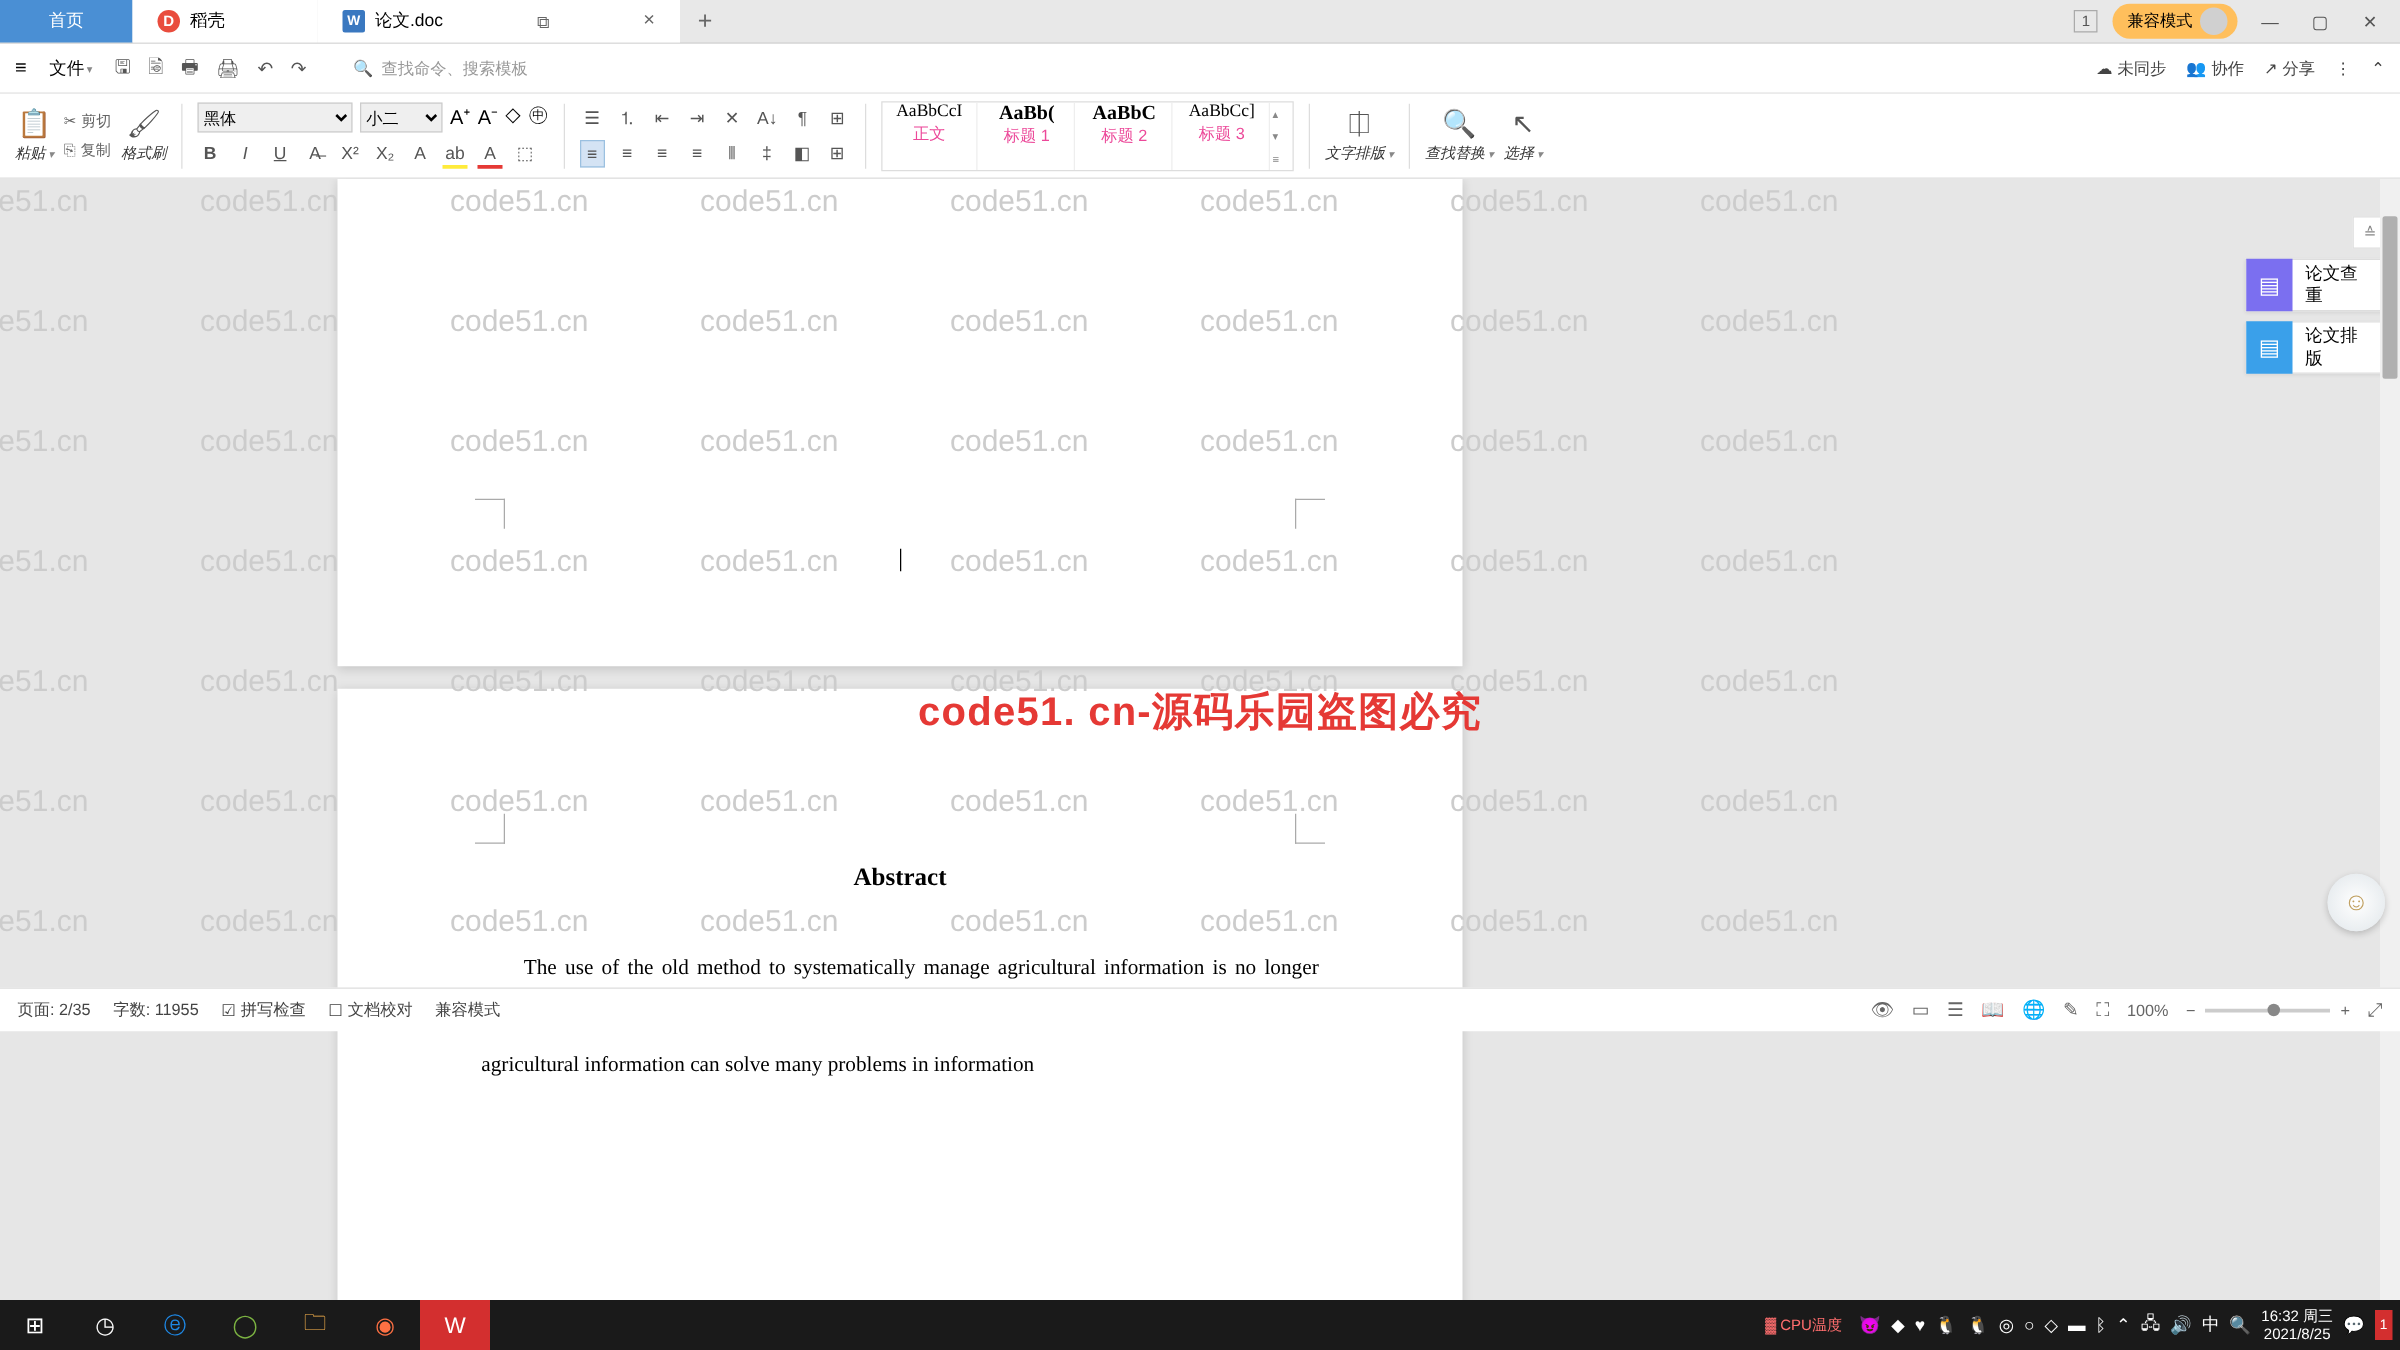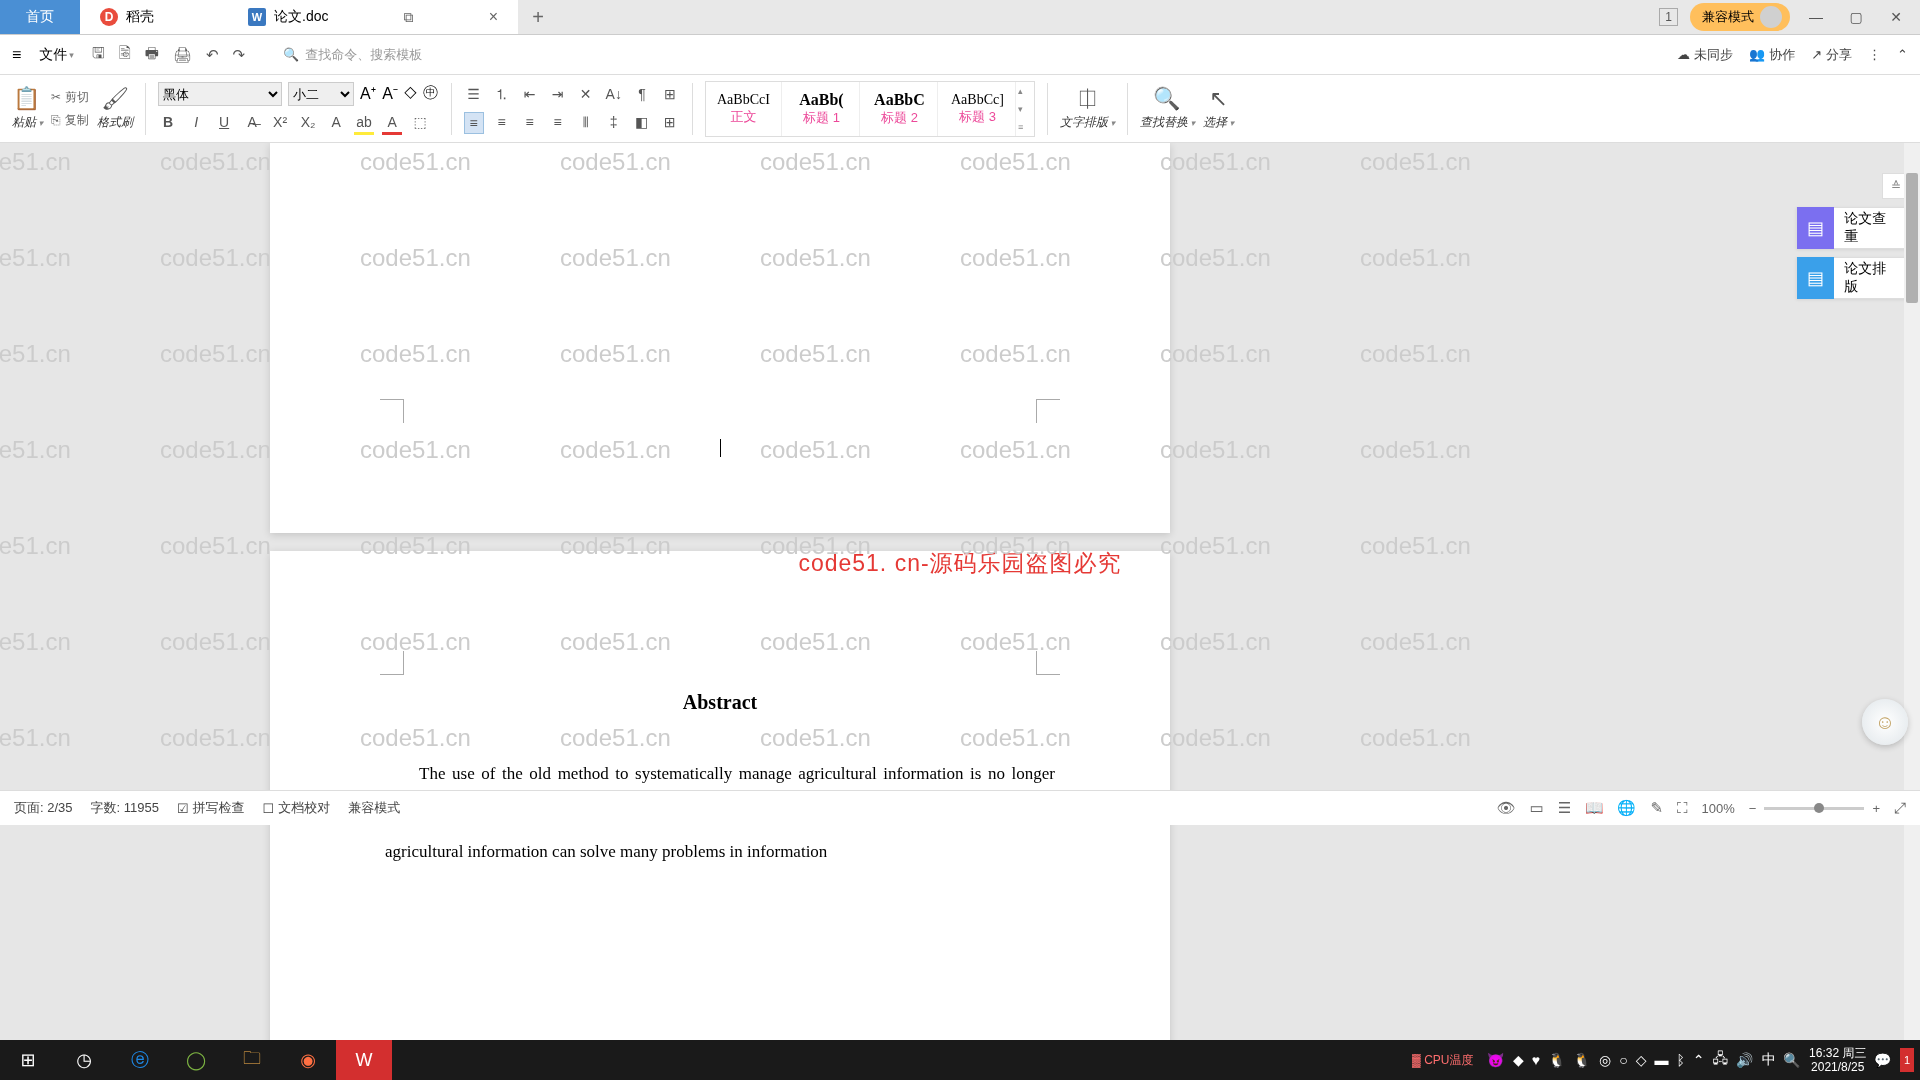--- a/index.html
+++ b/index.html
@@ -1,21 +1,21 @@
 <!DOCTYPE html>
 <html><head>
 <meta charset="utf-8">
 <style>
 * { margin: 0; padding: 0; box-sizing: border-box; font-family: "Microsoft YaHei", sans-serif; }
 body { width: 1920px; height: 1080px; overflow: hidden; background: #f0f0f0; position: relative; }
 
 
 .titlebar { height: 35px; background: #e8e8e8; display: flex; align-items: stretch; border-bottom: 1px solid #ccc; }
 .tab { display: flex; align-items: center; padding: 0 20px; font-size: 14px; gap: 8px; cursor: pointer; }
-.tab.home { background: #4a8fd4; color: #fff; width: 80px; justify-content: center; }
+.tab.home { background: #4a8fd4; color: #fff; width: 106px; justify-content: center; }
 .tab.docer { background: #fff; width: 148px; }
 .tab.active { background: #fff; width: 290px; position: relative; }
 .tab .w-icon { width: 18px; height: 18px; background: #3a78c0; color: #fff; font-size: 11px; font-weight: bold; display: inline-flex; align-items: center; justify-content: center; border-radius: 2px; }
 .tab .d-icon { width: 18px; height: 18px; background: #e94c3d; color: #fff; font-weight: bold; font-size: 12px; display: inline-flex; align-items: center; justify-content: center; border-radius: 50%; }
 .tab .close-x { margin-left: auto; color: #666; font-size: 16px; }
 .tab .popout { color: #666; font-size: 14px; }
 .addtab { width: 40px; display: flex; align-items: center; justify-content: center; color: #666; font-size: 20px; }
 .titlebar-right { margin-left: auto; display: flex; align-items: center; gap: 12px; padding-right: 10px; }
 .guest-login { background: #ffbf5c; border-radius: 14px; padding: 3px 8px 3px 12px; display: flex; align-items: center; gap: 6px; font-size: 13px; }
 .avatar-circle { width: 22px; height: 22px; background: #d0d0d0; border-radius: 50%; }
@@ -45,21 +45,21 @@
 .small-pair div { display: flex; align-items: center; gap: 4px; }
 .font-selects { display: flex; gap: 6px; }
 .font-selects select { height: 24px; font-size: 13px; border: 1px solid #ccc; }
 .font-name { width: 124px; }
 .font-size { width: 66px; }
 .icon-row { display: flex; gap: 8px; font-size: 14px; color: #555; }
 .icon-row .ib { min-width: 20px; text-align: center; cursor: pointer; padding: 2px; }
 .icon-row .ib.active { background: #d4e3f4; border: 1px solid #9bc0e0; }
 .font-stack { display: flex; flex-direction: column; gap: 6px; }
 .styles { display: flex; gap: 2px; border: 1px solid #ddd; height: 56px; }
-.style-item { width: 76px; display: flex; flex-direction: column; align-items: center; justify-content: center; border-right: 1px solid #eee; }
+.style-item { width: 76px; display: flex; flex-direction: column; align-items: center; border-right: 1px solid #eee; }
 .style-item .preview { font-size: 14px; font-family: "Times New Roman", serif; }
 .style-item .preview.bold { font-weight: bold; font-size: 16px; }
 .style-item .name { font-size: 13px; color: #ec4899; }
 .style-arrows { display: flex; flex-direction: column; width: 16px; font-size: 9px; color: #888; justify-content: space-around; }
 .dropdown-btn::after { content: " ▾"; font-size: 9px; color: #888; }
 
 
 .canvas-area { position: absolute; top: 143px; bottom: 35px; left: 0; right: 0; background: #e6e6e6; overflow: hidden; }
 .page { position: absolute; left: 270px; width: 900px; background: #fff; box-shadow: 0 2px 8px rgba(0,0,0,0.15); }
 .page1 { top: 0; height: 390px; }
@@ -69,21 +69,21 @@
 .corner.br { bottom: 110px; right: 110px; border-right: 1px solid #aaa; border-bottom: 1px solid #aaa; transform: rotate(180deg); }
 .corner.tl { top: 100px; left: 110px; border-left: 1px solid #aaa; border-top: 1px solid #aaa; transform: rotate(180deg); }
 .corner.tr { top: 100px; right: 110px; border-right: 1px solid #aaa; border-top: 1px solid #aaa; transform: rotate(180deg); }
 .cursor-caret { position: absolute; top: 296px; left: 50%; width: 1px; height: 18px; background: #000; }
 .abstract-title { text-align: center; font-family: "Times New Roman", serif; font-weight: bold; font-size: 20px; margin-bottom: 40px; }
 .abstract-body { font-family: "Times New Roman", serif; font-size: 17px; line-height: 2.3; text-align: justify; text-indent: 2em; }
 
 
 .watermark-layer { position: absolute; inset: 0; pointer-events: none; }
 .wm { position: absolute; color: #ccc; font-size: 24px; font-weight: 500; }
-.wm-red { position: absolute; top: 405px; left: 0; right: 0; text-align: center; color: #e53935; font-size: 23px; font-weight: 400; pointer-events: none; letter-spacing: 1px; }
+.wm-red { position: absolute; top: 405px; left: 0; right: 0; text-align: center; color: #e53935; font-size: 32px; font-weight: 700; pointer-events: none; letter-spacing: 1px; }
 
 
 .right-panel { position: absolute; right: 10px; top: 30px; display: flex; flex-direction: column; gap: 8px; }
 .collapse-btn { align-self: flex-end; width: 28px; height: 26px; background: #fff; border: 1px solid #ddd; display: flex; align-items: center; justify-content: center; color: #888; font-size: 12px; }
 .panel-item { display: flex; align-items: center; background: #fff; border: 1px solid #ddd; box-shadow: 0 1px 3px rgba(0,0,0,0.08); font-size: 14px; width: 114px; height: 42px; gap: 10px; padding-right: 10px; }
 .panel-icon { width: 38px; height: 42px; display: flex; align-items: center; justify-content: center; color: #fff; font-size: 18px; }
 .panel-icon.purple { background: #7b6ff0; }
 .panel-icon.blue { background: #3aa0ea; }
 
 

